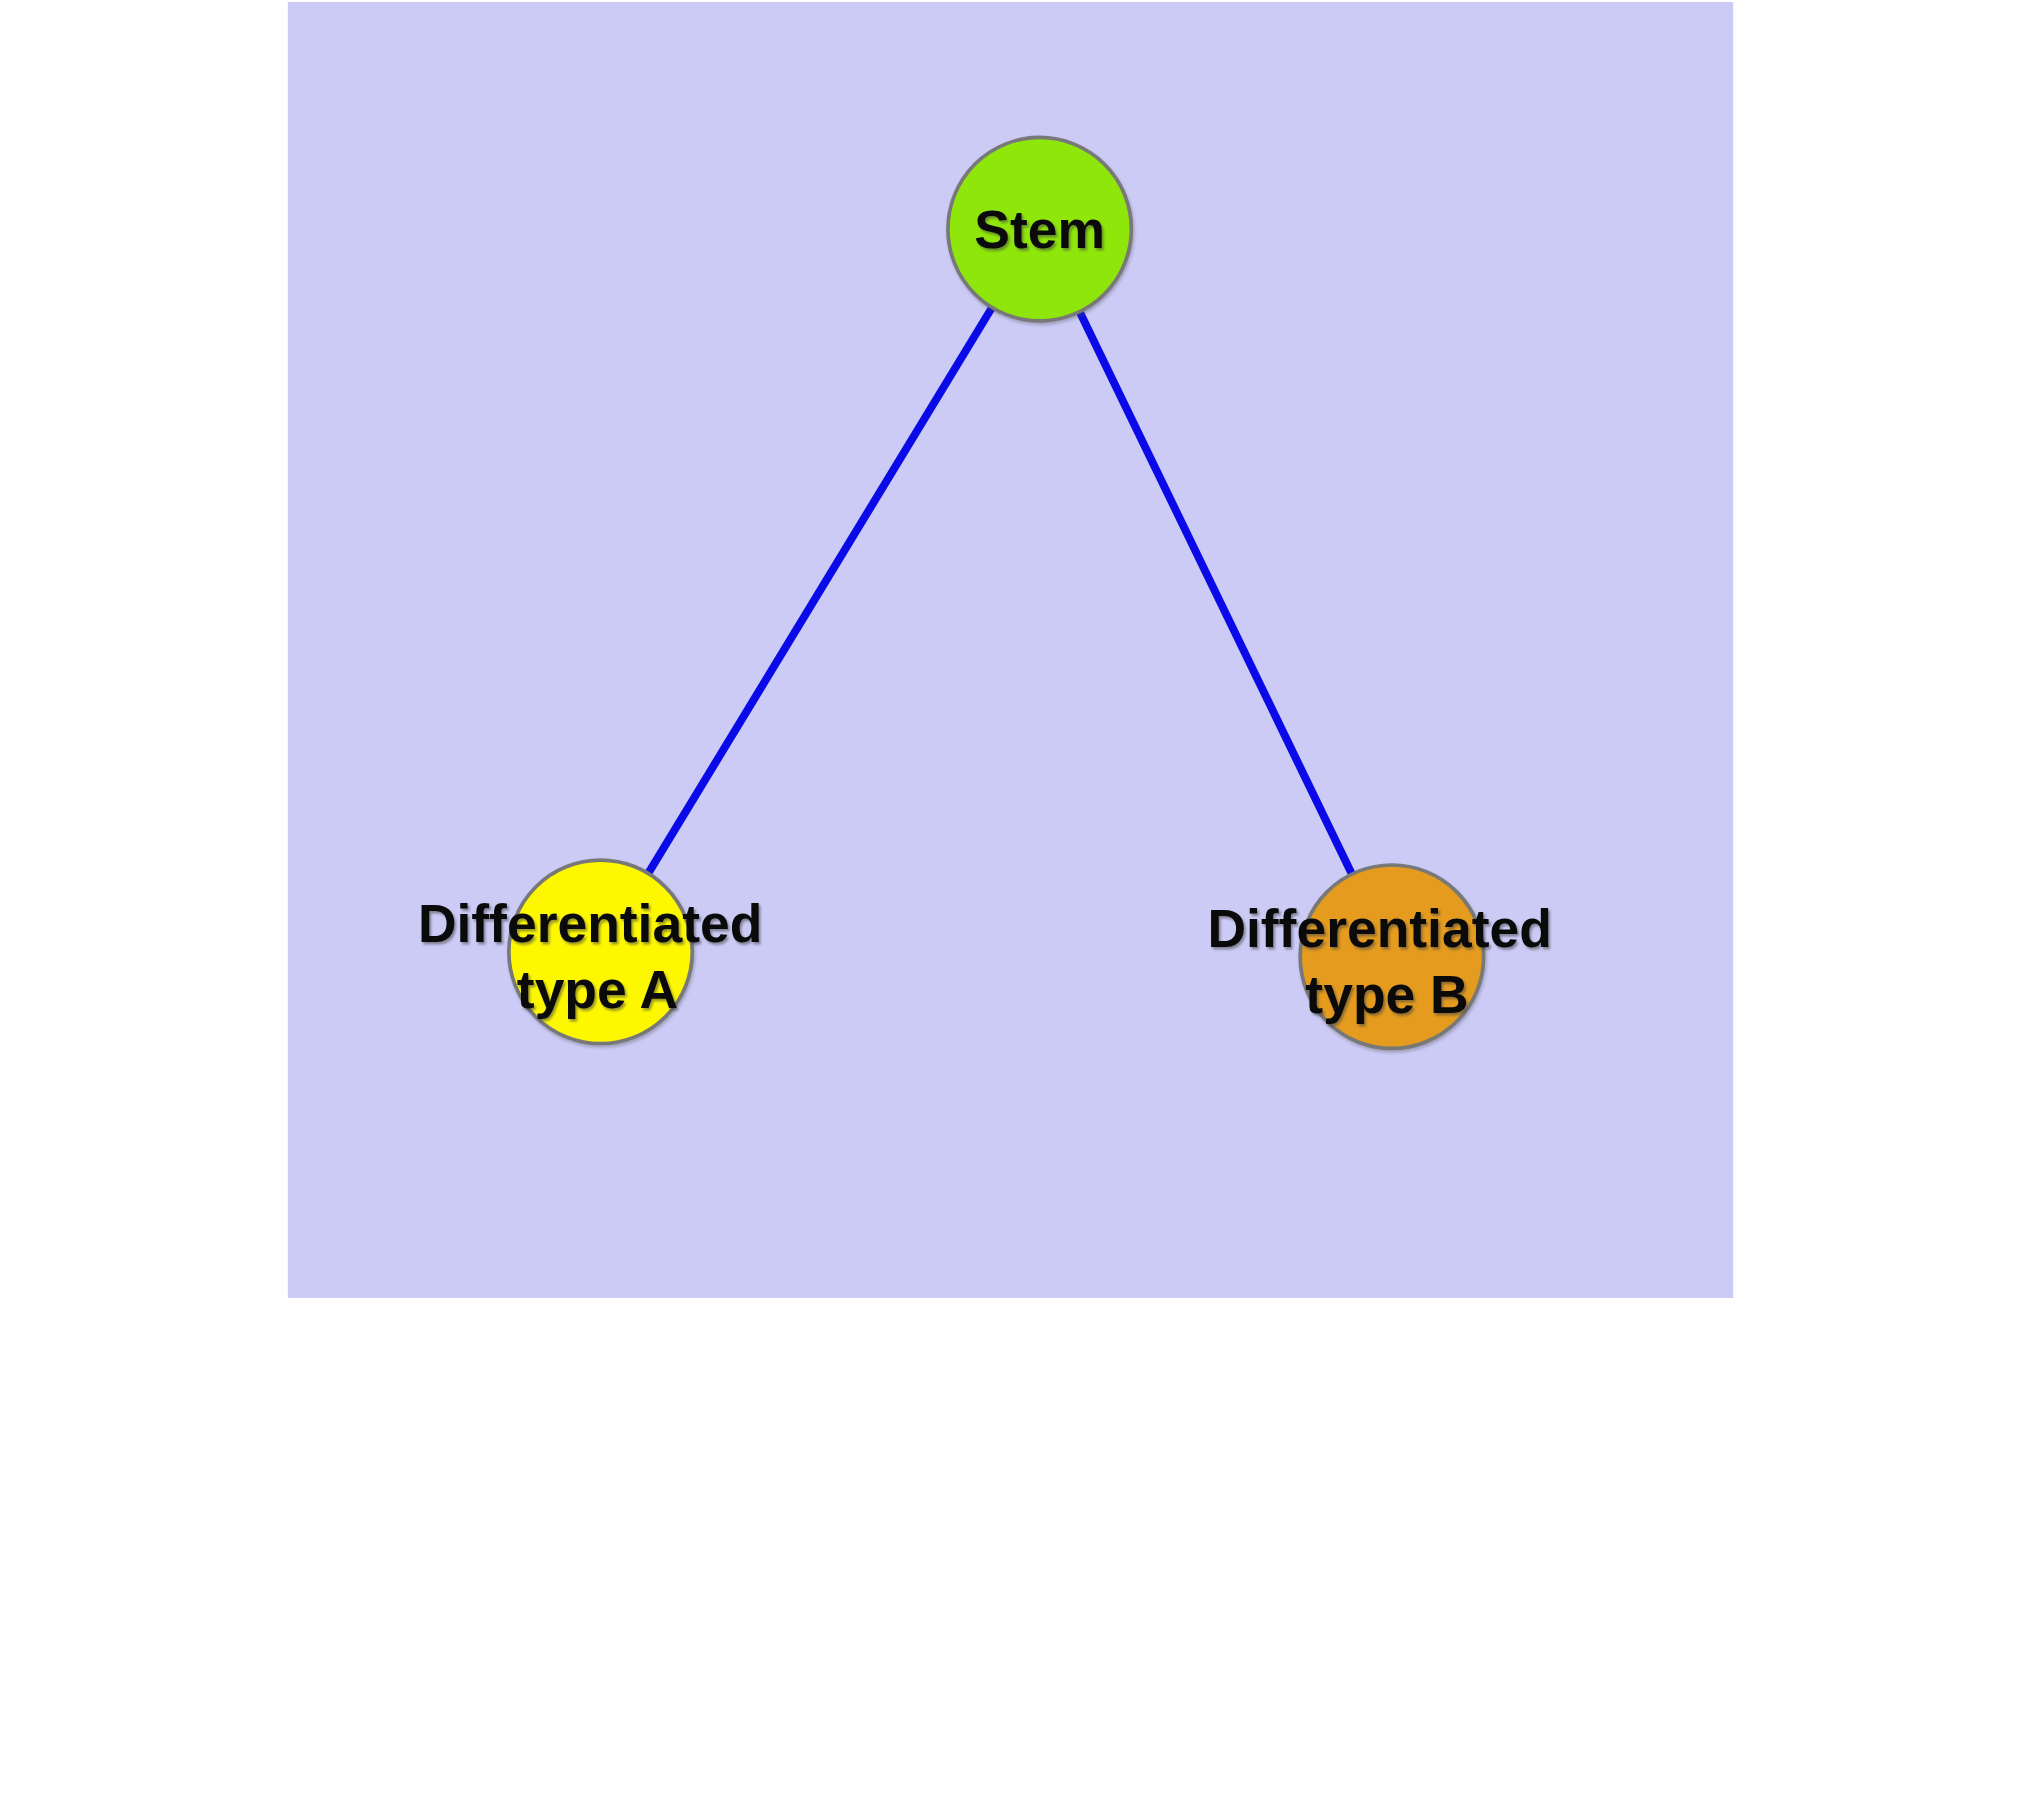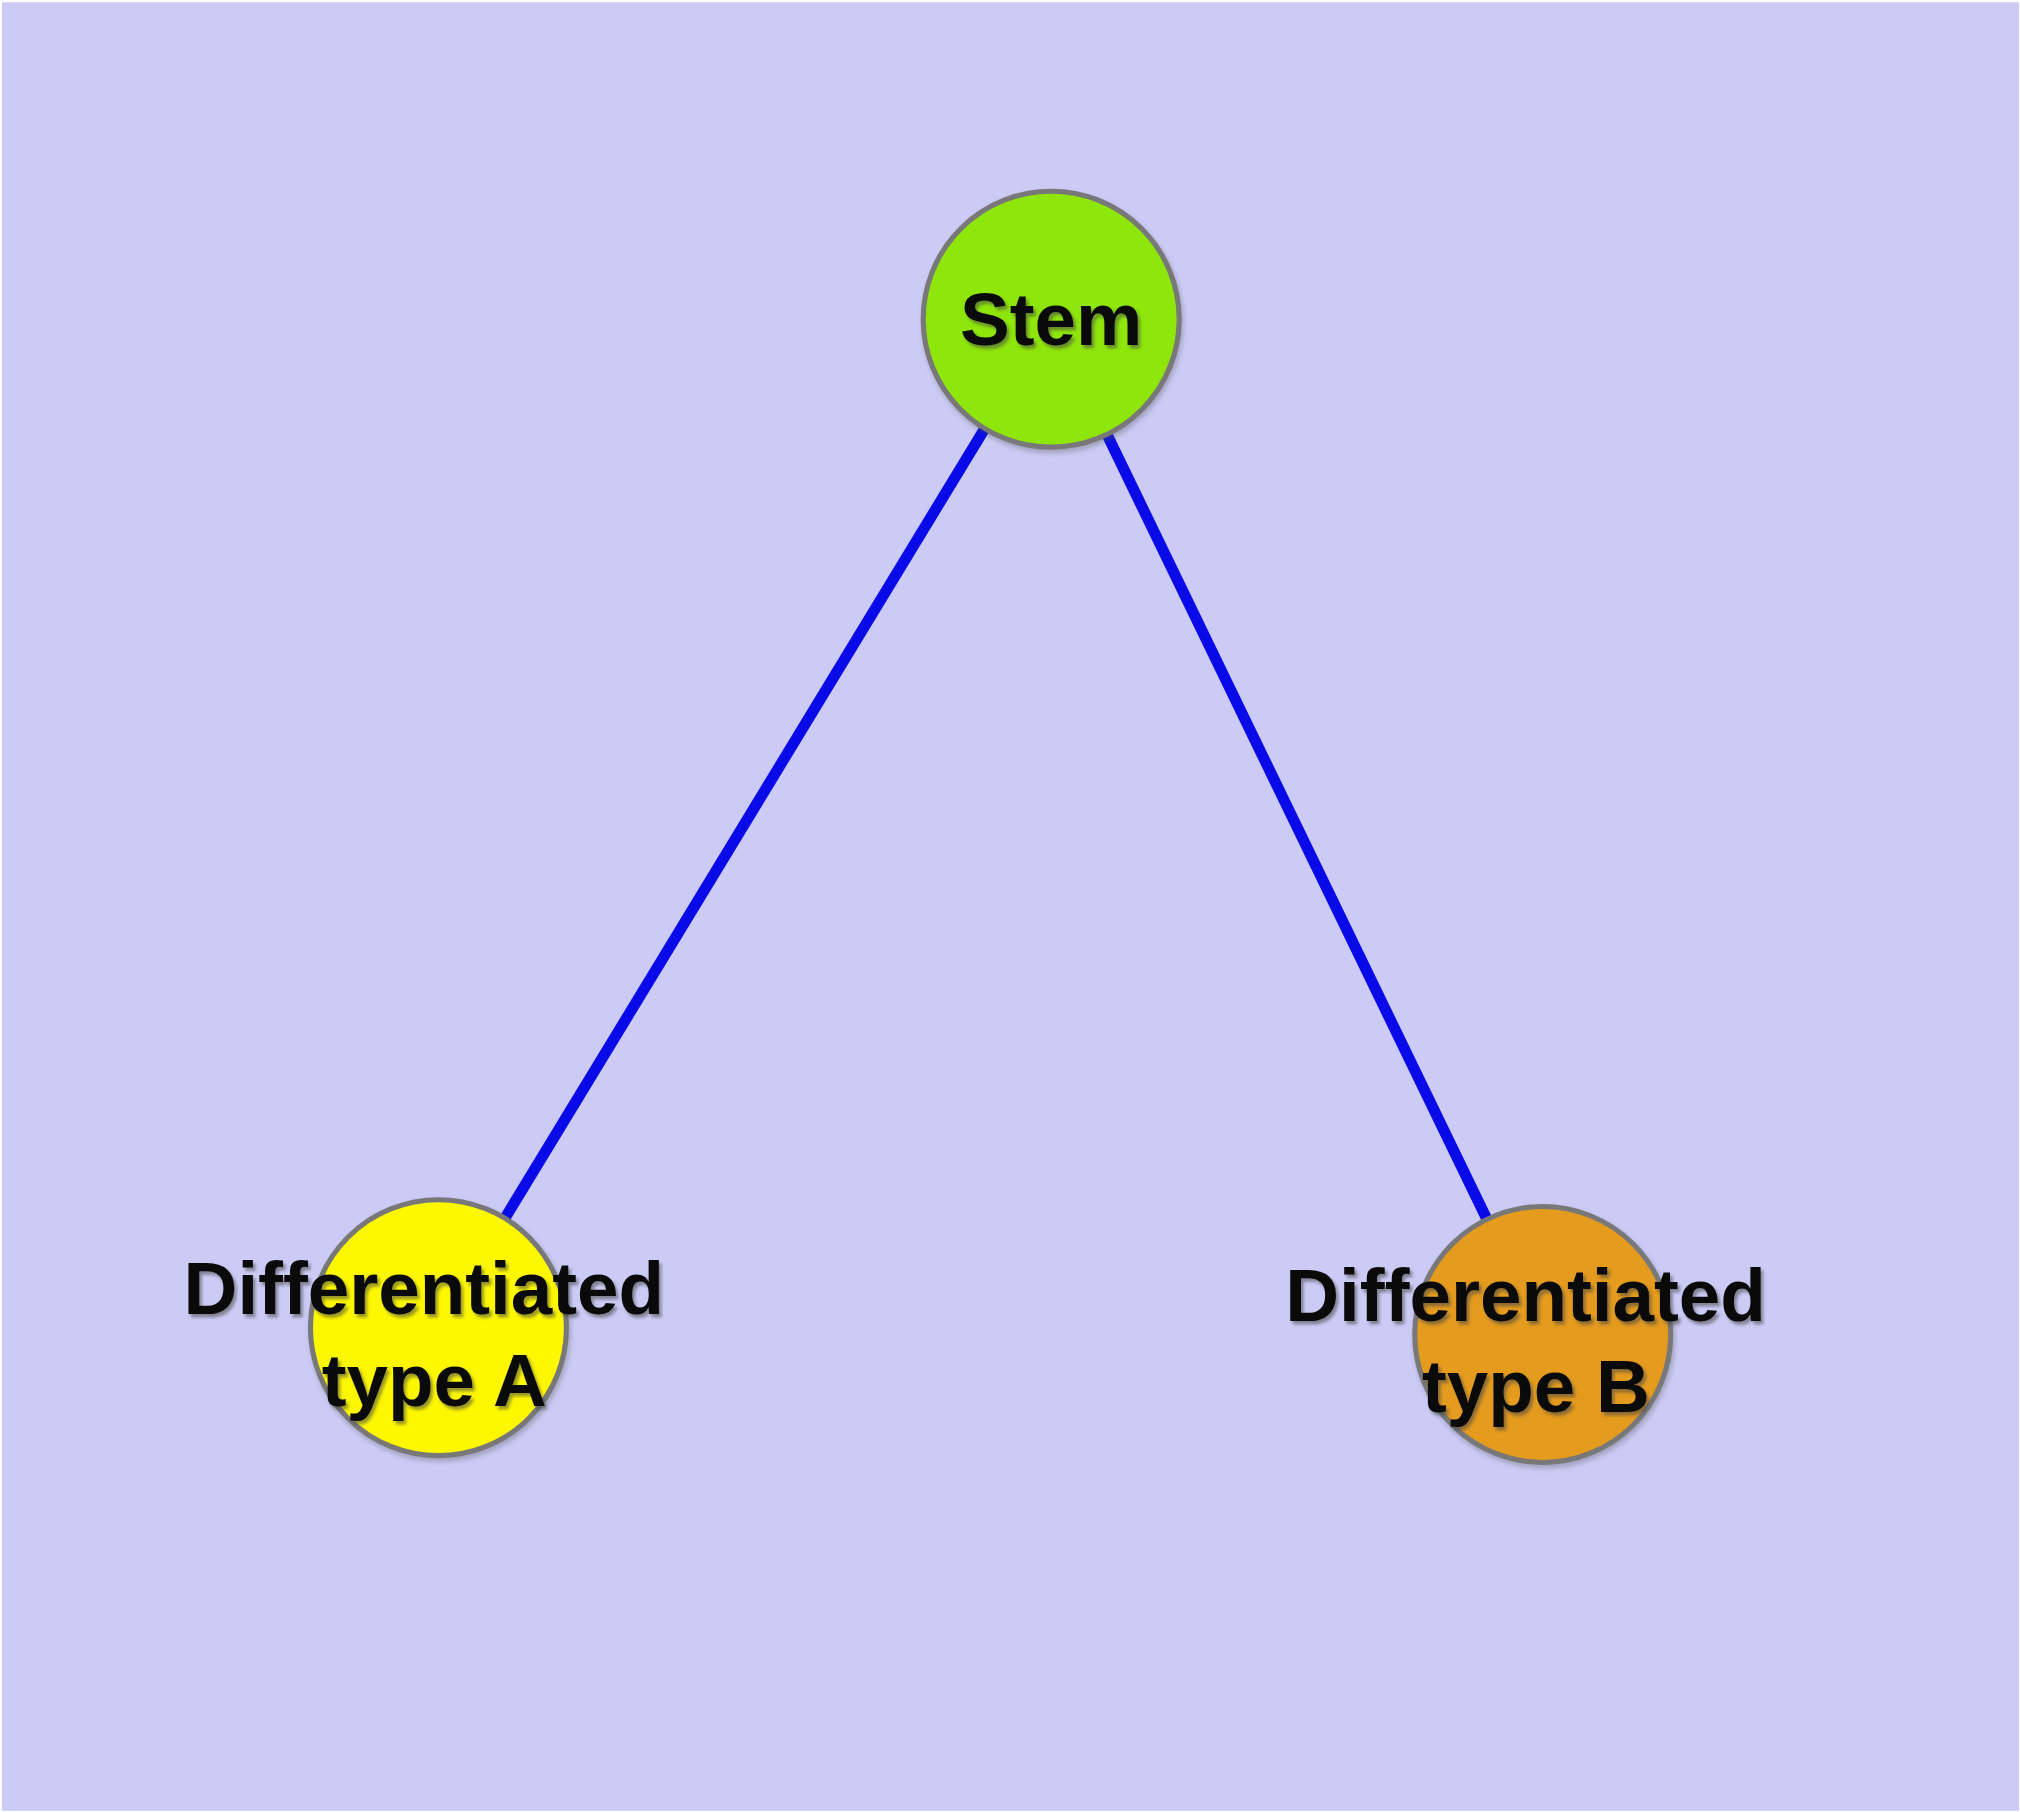--- a/index.html
+++ b/index.html
@@ -8,21 +8,21 @@
     width: 2021px;
     height: 1812px;
     background: #ffffff;
     font-family: "Liberation Sans", "DejaVu Sans", sans-serif;
   }
   .canvas {
     position: absolute;
     left: 1.7px;
     top: 1.7px;
     width: 2017px;
-    height: 1809px;
+    height: 1296px;
     overflow: hidden;
   }
   svg.graph {
     display: block;
     width: 100%;
     height: 100%;
   }
   .edge {
     stroke-width: 13px;
     stroke-linecap: butt;

